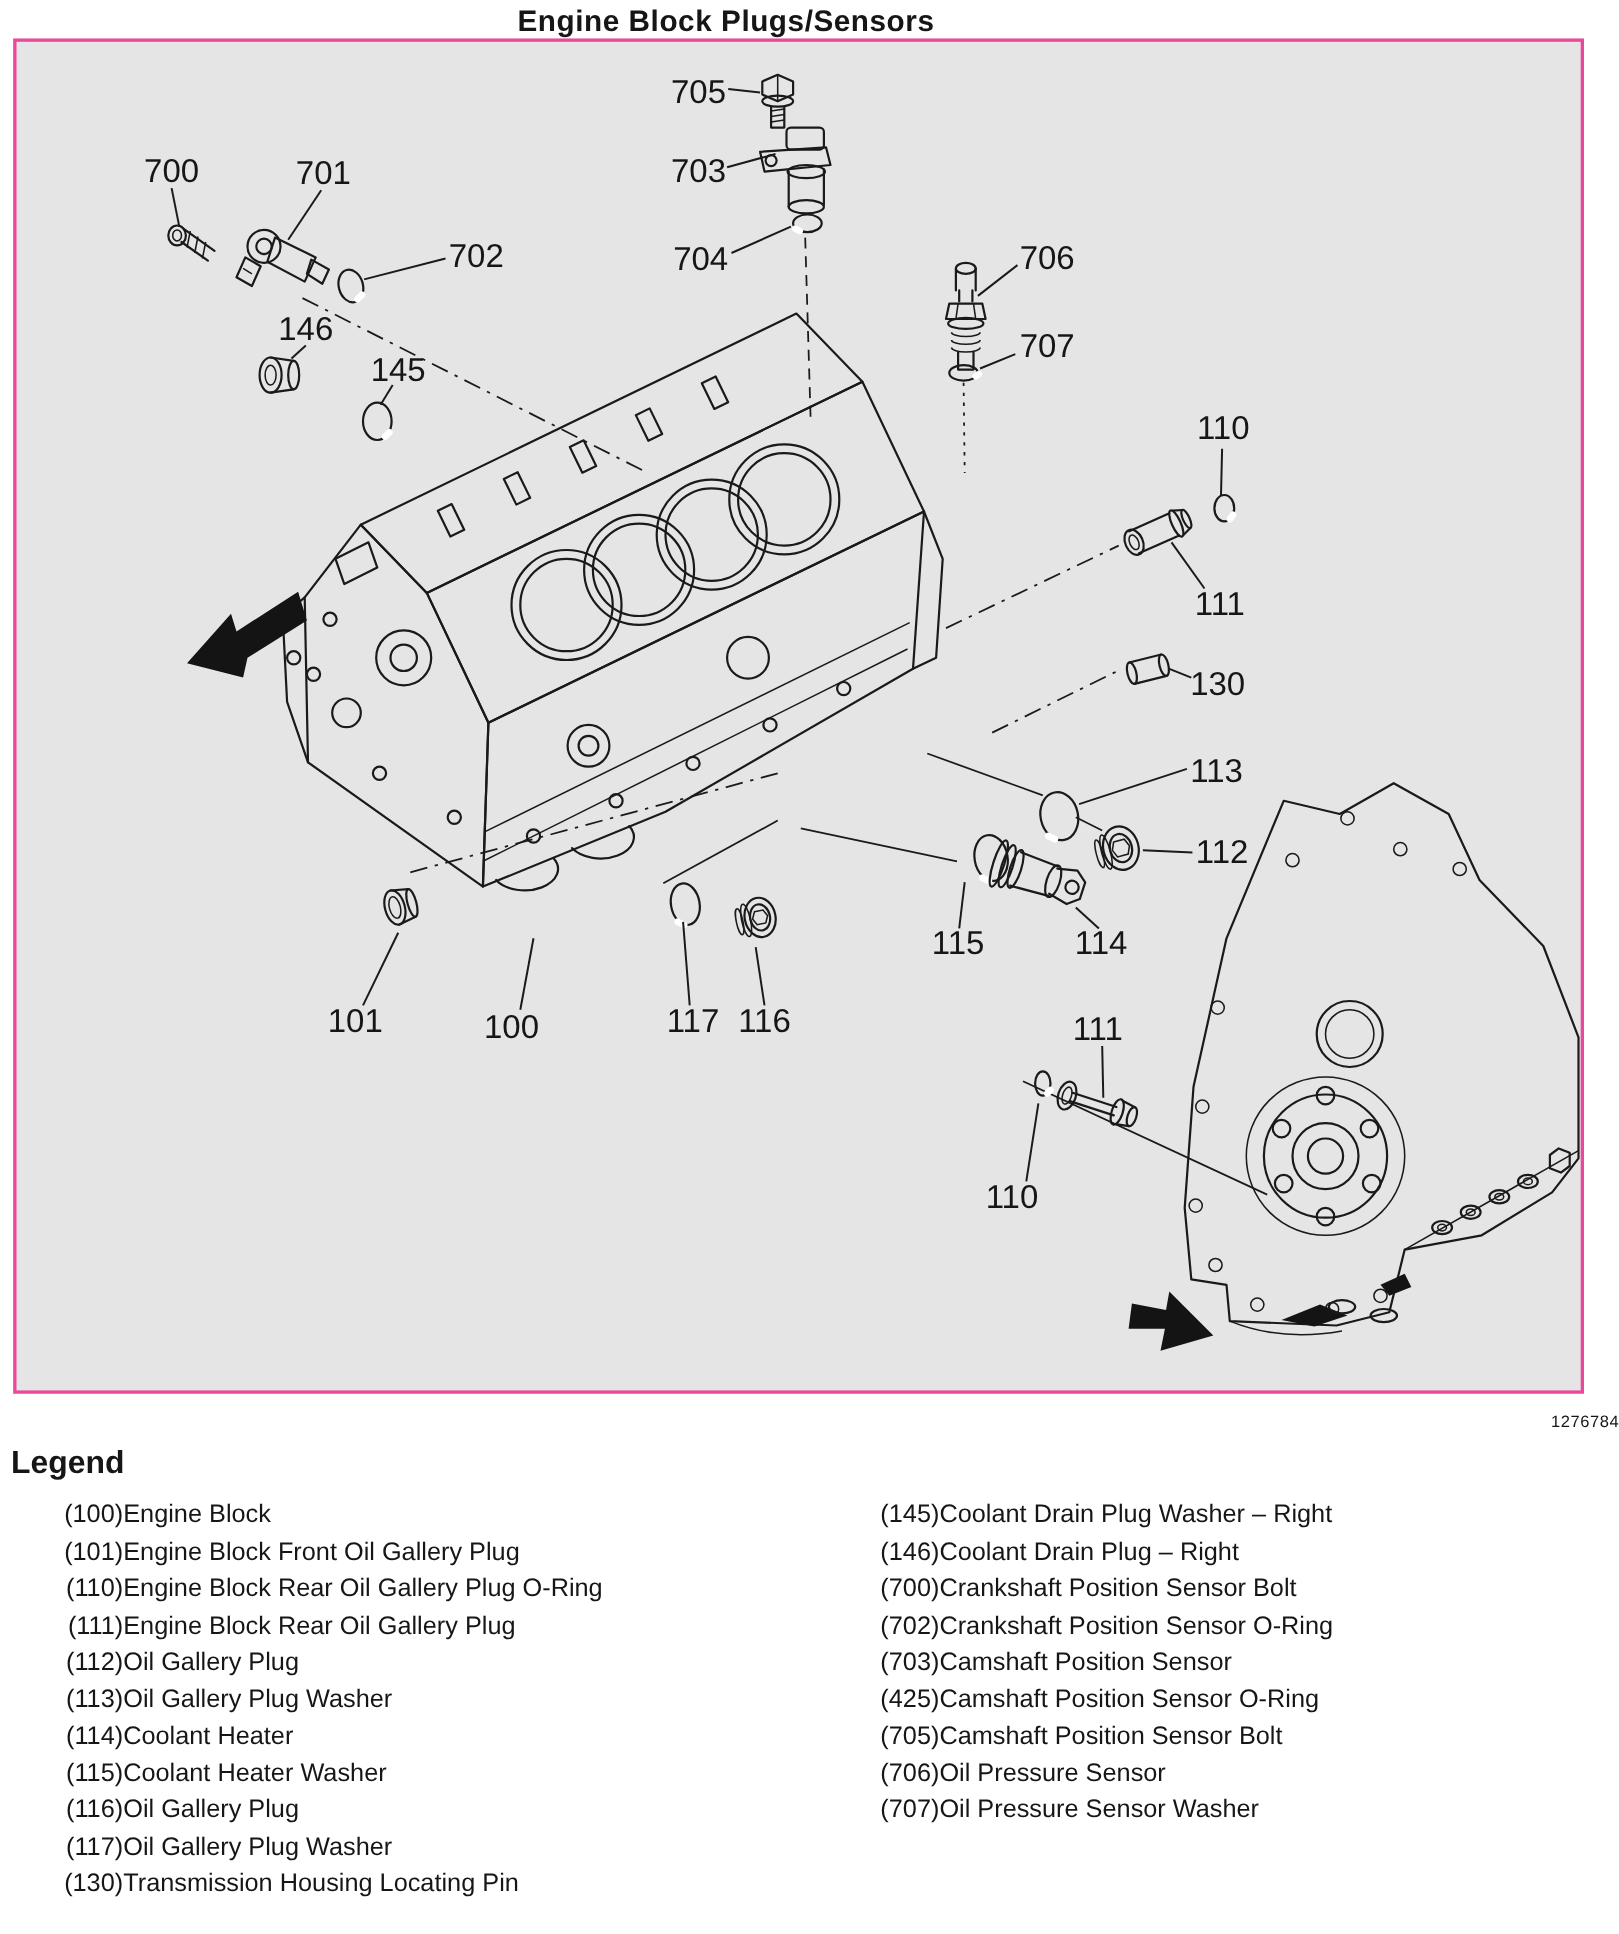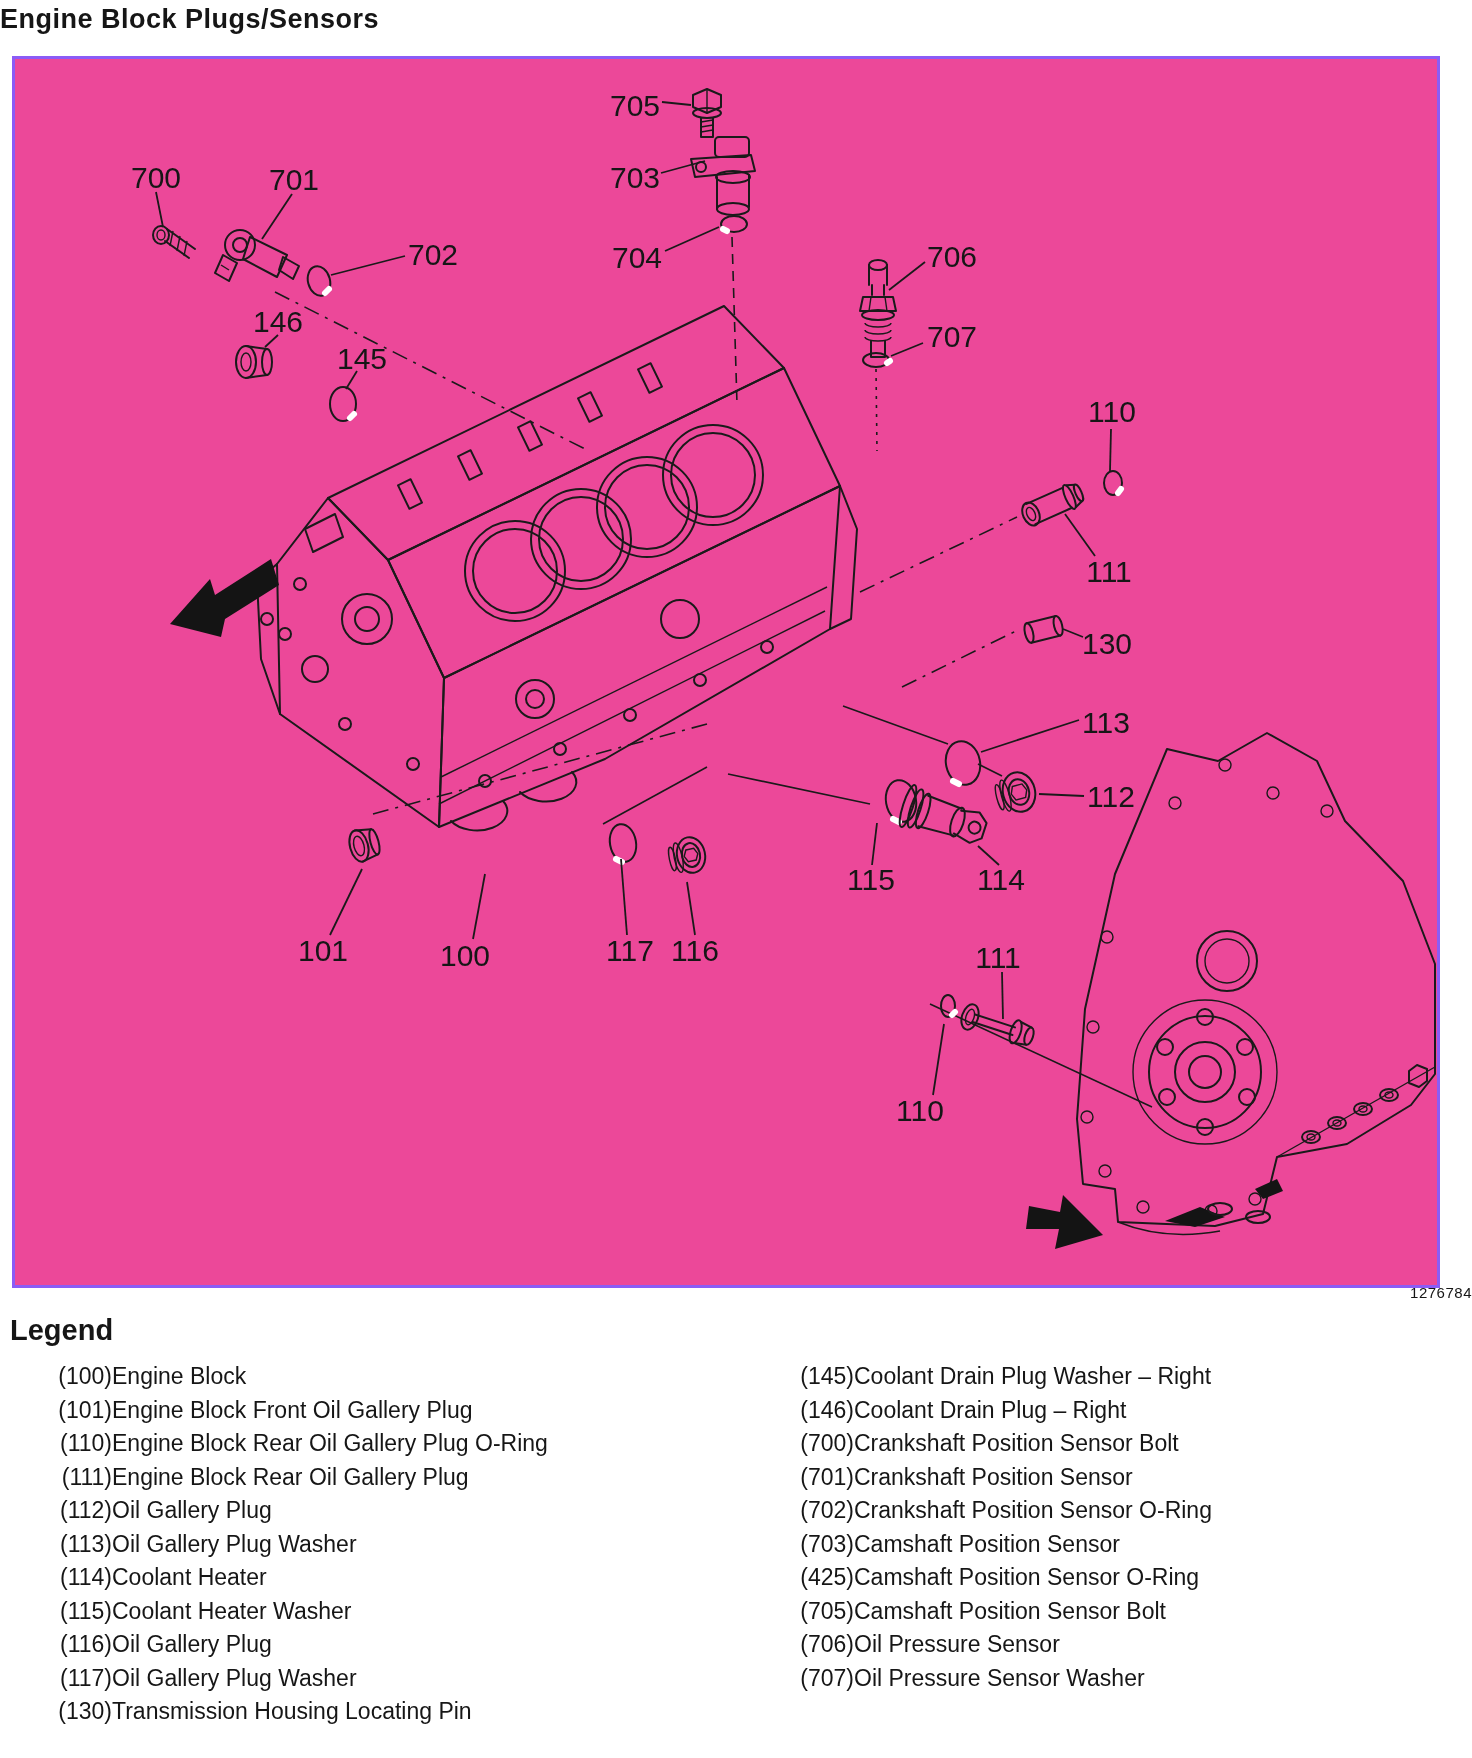--- a/index.html
+++ b/index.html
@@ -1,21 +1,21 @@
 <!DOCTYPE html>
 <html><head>
 <meta charset="utf-8">
 <style>
   html,body{margin:0;padding:0;background:#fff;}
   .page{position:relative;width:1472px;height:1758px;background:#ffffff;overflow:hidden;
         font-family:"Liberation Sans","DejaVu Sans",sans-serif;color:#161616;}
-  .title{position:absolute;left:0;top:4px;width:1320px;text-align:left;
+  .title{position:absolute;left:0;top:4px;width:1320px;text-align:center;
          font-size:27px;font-weight:bold;letter-spacing:.5px;}
-  .frame{position:absolute;left:12px;top:56px;width:1422px;height:1226px;
-         border:3px solid #8b5cf6;background:#ec4899;}
+  .frame{position:absolute;left:12px;top:35px;width:1422px;height:1226px;
+         border:3px solid #ec4899;background:#e5e5e5;}
   .frame svg{display:block;width:100%;height:100%;}
   .fignum{position:absolute;top:1284px;right:0;font-size:15px;letter-spacing:.5px;}
   .legend-heading{position:absolute;left:10px;top:1314px;font-size:29px;font-weight:bold;}
   ul.legend-col{position:absolute;top:1360px;list-style:none;margin:0;padding:0;text-align:right;}
   ul.legend-col.left{left:38px;}
   ul.legend-col.right{left:780px;}
   ul.legend-col li{height:33.5px;display:flex;align-items:center;font-size:23px;white-space:nowrap;}
   ul.legend-col li .num{width:74px;flex:none;}
   
   .ink{stroke:#1a1a1a;fill:none;stroke-width:2;stroke-linejoin:round;stroke-linecap:round;}
@@ -416,24 +416,20 @@
       </li>
       <li>
         <span class="num">(146)</span>
         <span>Coolant Drain Plug – Right</span>
       </li>
       <li>
         <span class="num">(700)</span>
         <span>Crankshaft Position Sensor Bolt</span>
       </li>
       <li>
-        <span class="num">(701)</span>
-        <span>Crankshaft Position Sensor</span>
-      </li>
-      <li>
         <span class="num">(702)</span>
         <span>Crankshaft Position Sensor O-Ring</span>
       </li>
       <li>
         <span class="num">(703)</span>
         <span>Camshaft Position Sensor</span>
       </li>
       <li>
         <span class="num">(425)</span>
         <span>Camshaft Position Sensor O-Ring</span>

